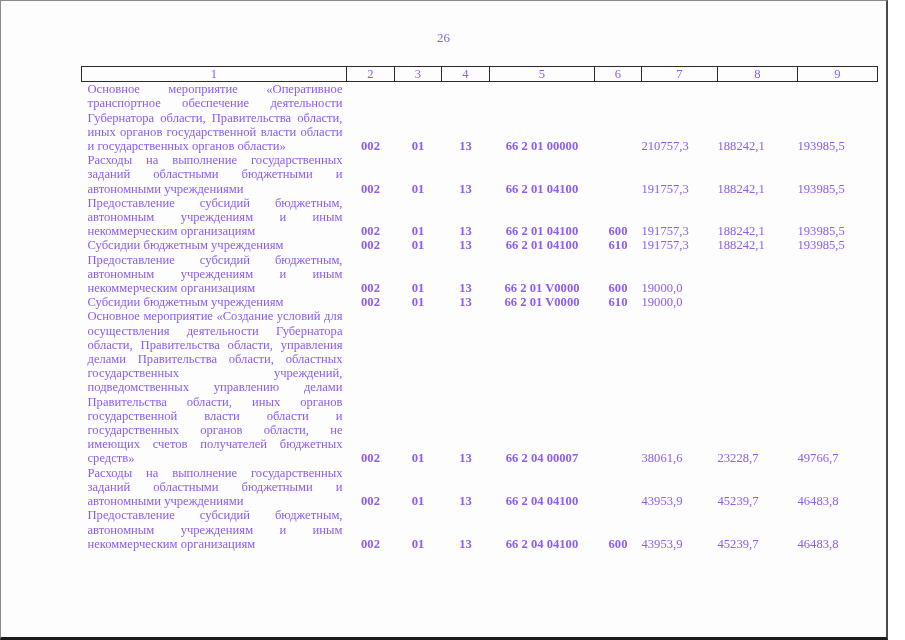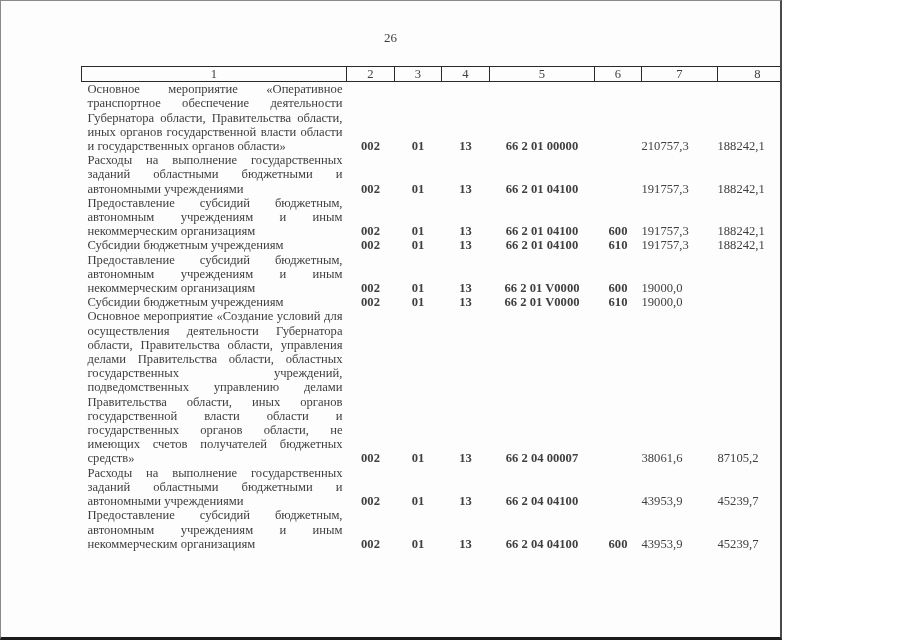--- a/index.html
+++ b/index.html
@@ -1,31 +1,31 @@
 <!DOCTYPE html>
 <html><head>
 <meta charset="utf-8">
 <style>
   html, body {
     margin: 0;
     padding: 0;
     background: #ffffff;
   }
   .page {
-    width: 782px;
+    width: 888px;
     height: 640px;
     box-sizing: border-box;
     position: relative;
     background: #fdfdfd;
     border: 1px solid #8a8a8a;
     border-right: 2px solid #4a4a4a;
     border-bottom: 3px solid #1c1c1c;
     overflow: hidden;
     font-family: "Liberation Serif", "DejaVu Serif", serif;
-    color: #404040;
+    color: #8b5cf6;
   }
   .page-number {
     position: absolute;
     top: 29px;
     left: 0;
     width: 100%;
     text-align: center;
     font-size: 13px;
   }
   table.budget {
@@ -165,21 +165,21 @@
           <td class="c9"></td>
         </tr>
         <tr>
           <td class="c1">Основное мероприятие «Создание условий для осуществления деятельности Губернатора области, Правительства области, управления делами Правительства области, областных государственных учреждений, подведомственных управлению делами Правительства области, иных органов государственной власти области и государственных органов области, не имеющих счетов получателей бюджетных средств»</td>
           <td class="c2">002</td>
           <td class="c3">01</td>
           <td class="c4">13</td>
           <td class="c5">66 2 04 00007</td>
           <td class="c6"></td>
           <td class="c7">38061,6</td>
-          <td class="c8">87105,2</td>
+          <td class="c8">23228,7</td>
           <td class="c9">49766,7</td>
         </tr>
         <tr>
           <td class="c1">Расходы на выполнение государственных заданий областными бюджетными и автономными учреждениями</td>
           <td class="c2">002</td>
           <td class="c3">01</td>
           <td class="c4">13</td>
           <td class="c5">66 2 04 04100</td>
           <td class="c6"></td>
           <td class="c7">43953,9</td>

